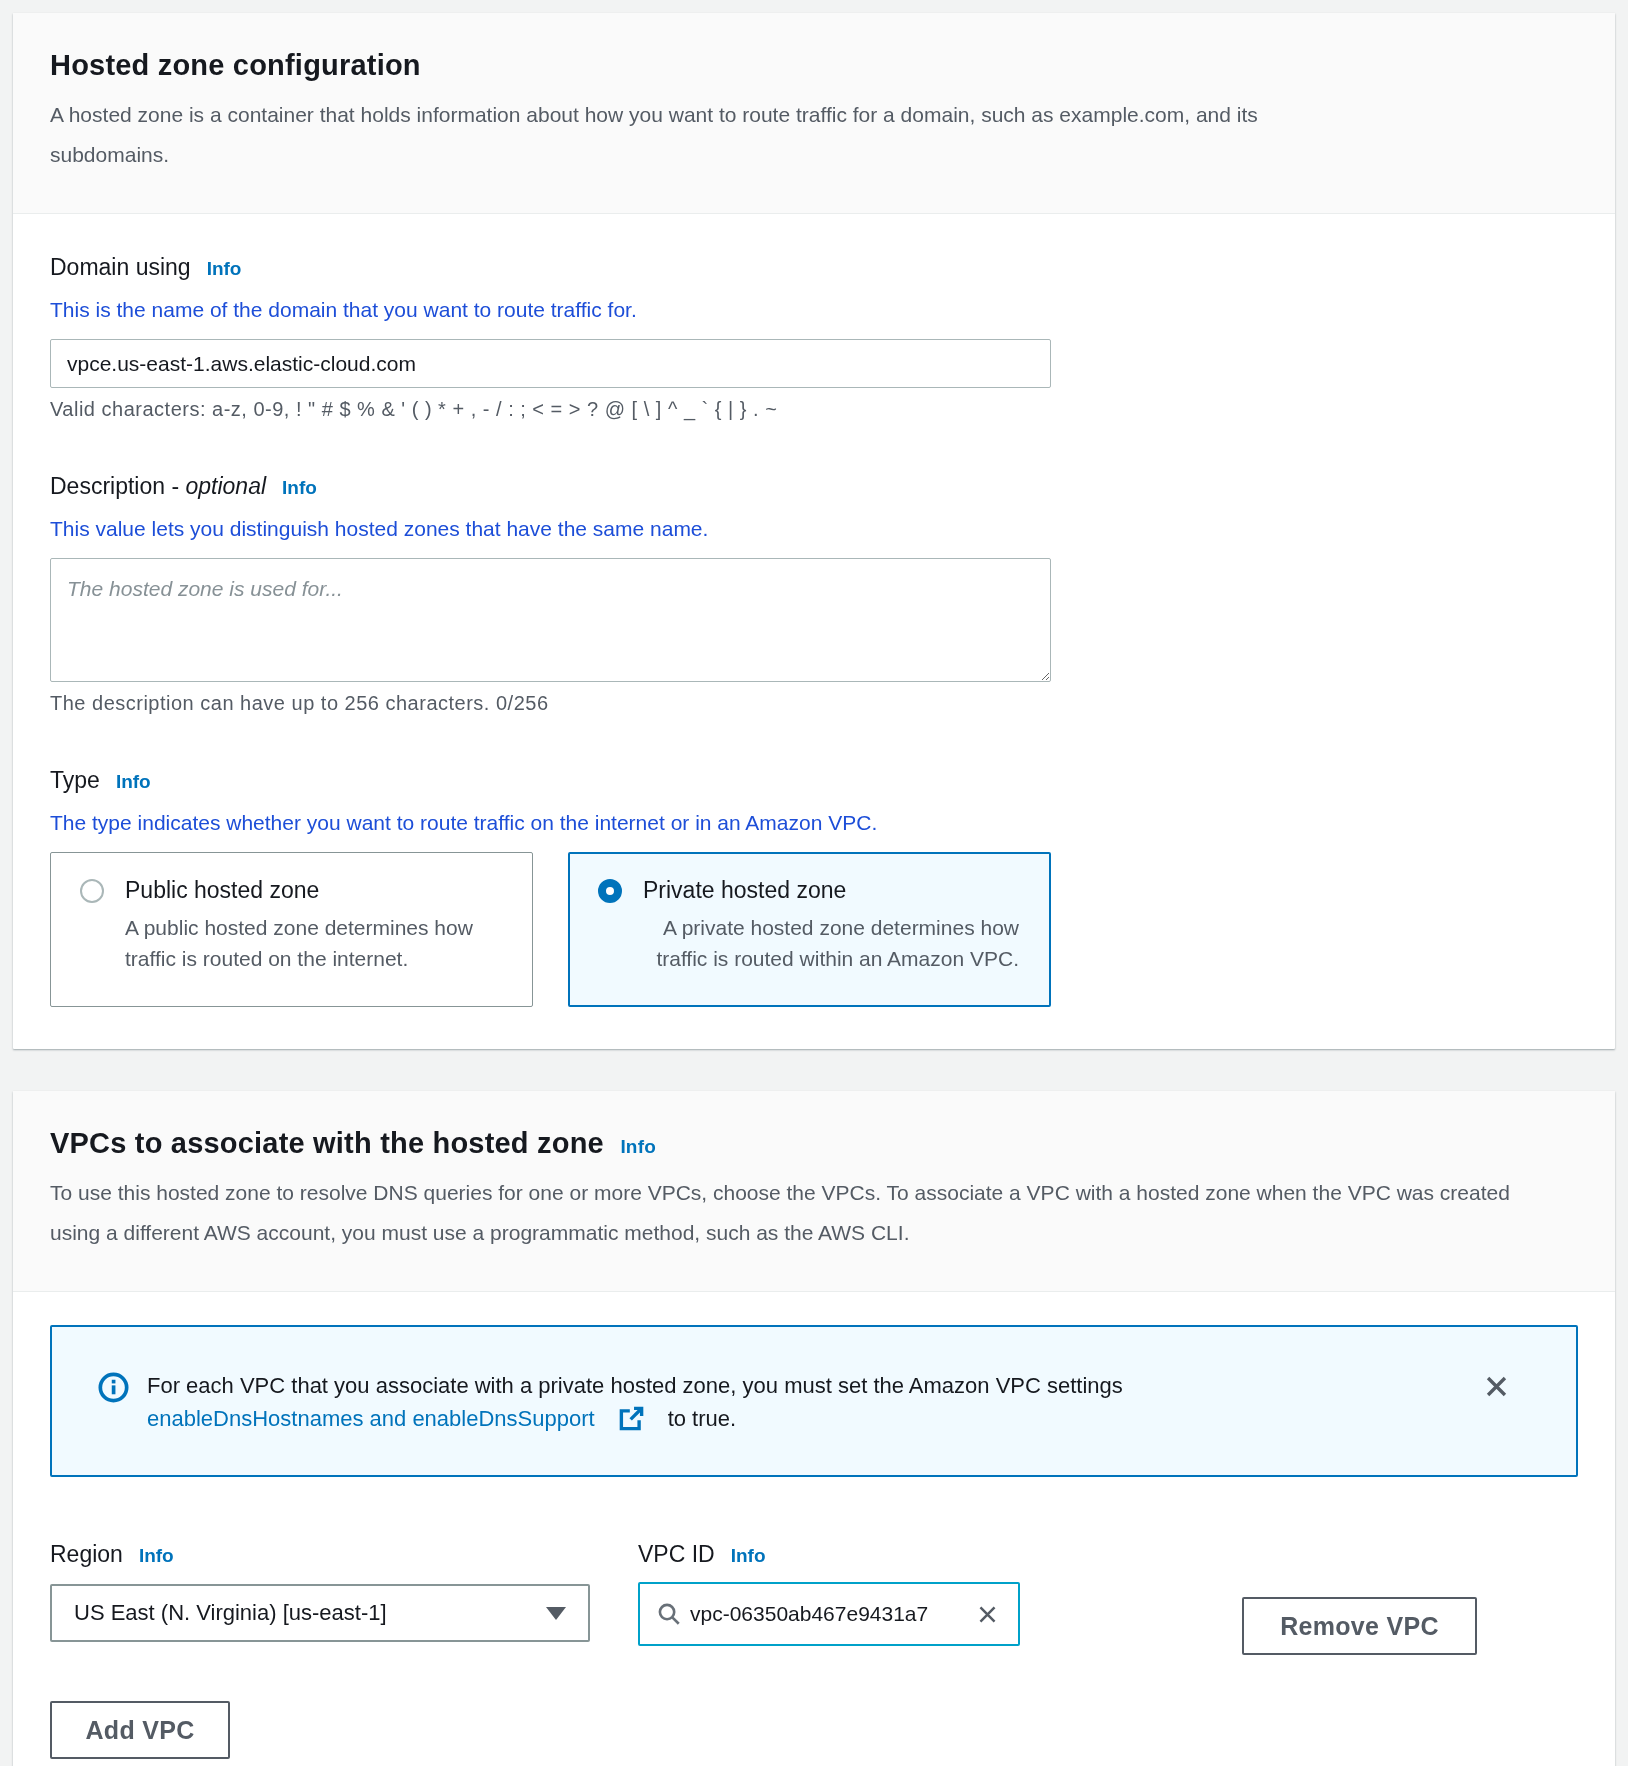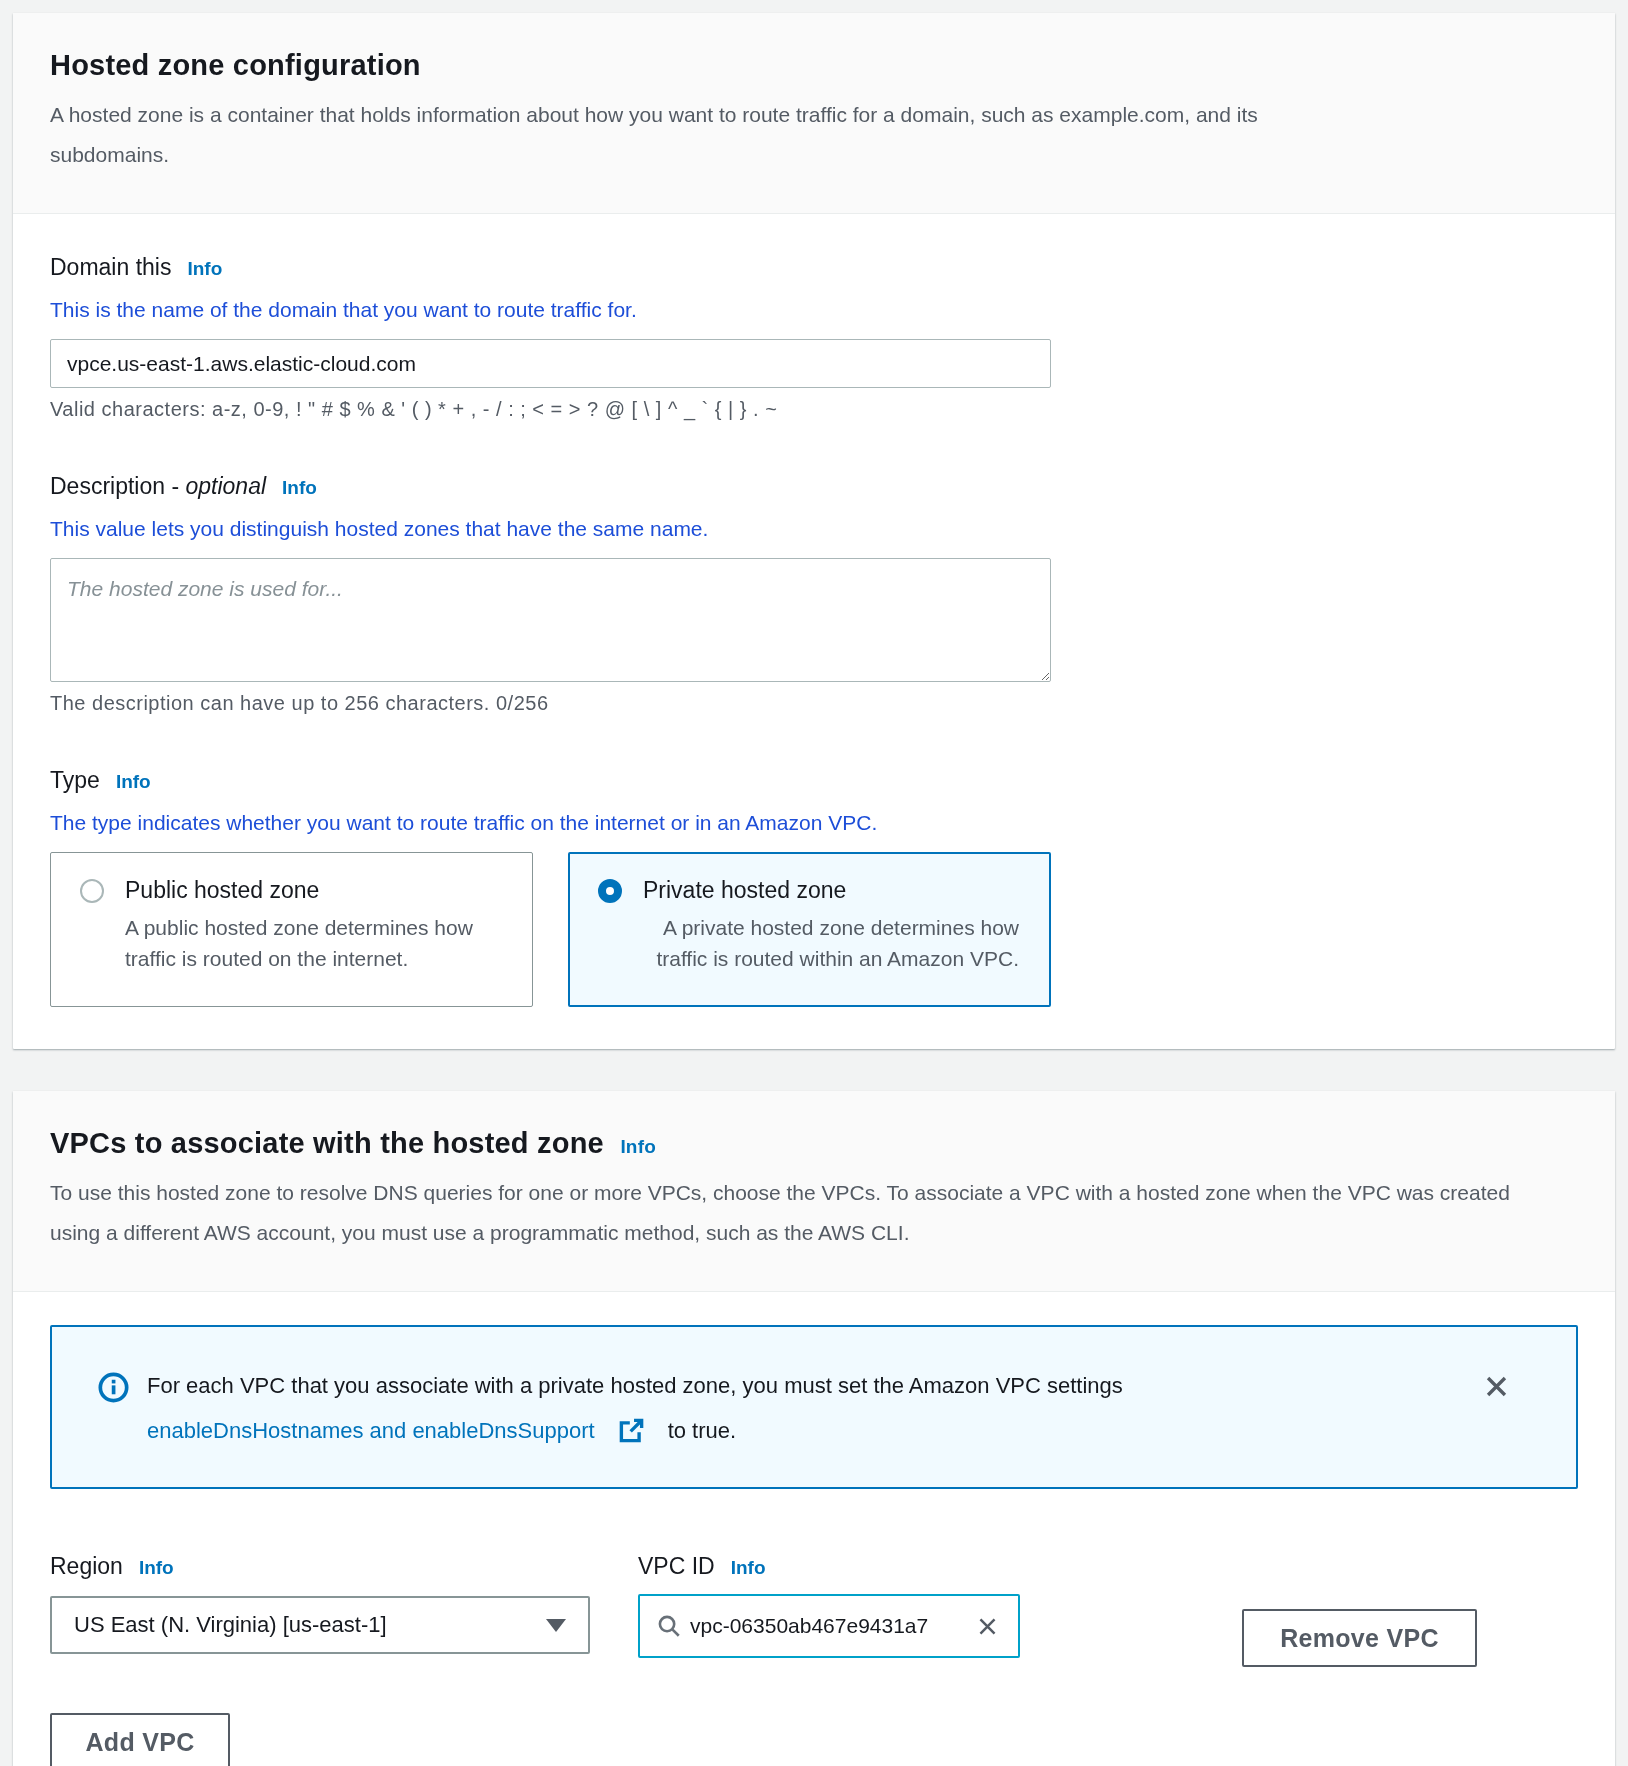--- a/index.html
+++ b/index.html
@@ -124,21 +124,21 @@
     display: flex;
     align-items: flex-start;
     border: 2px solid #0073bb;
     border-radius: 2px;
     background: #f1faff;
     padding: 42px 40px 40px 46px;
     margin-top: 33px;
   }
   .alert-icon { flex: 0 0 auto; margin-top: 3px; }
   .alert-text { flex: 1 1 auto; margin-left: 18px; font-size: 22px; line-height: 33px; color: #16191f; }
-  .alert-line2 { margin-top: 12px; display: flex; align-items: center; gap: 23px; }
+  .alert-line2 { display: flex; align-items: center; gap: 23px; }
   .alert-link { color: #0073bb; text-decoration: none; cursor: pointer; }
   .alert-close { flex: 0 0 auto; margin-left: 30px; margin-right: 22px; cursor: pointer; background: none; border: none; padding: 4px; }
 
   
   .vpc-row { display: flex; align-items: flex-start; margin-top: 64px; }
   .vpc-col-region { width: 540px; }
   .vpc-col-id { margin-left: 48px; }
   .select-box {
     margin-top: 16px;
     width: 540px;
@@ -210,21 +210,21 @@
 
   <section class="panel">
     <header class="panel-header">
       <h1 class="panel-title">Hosted zone configuration</h1>
       <p class="panel-desc desc-limit-p1">A hosted zone is a container that holds information about how you want to route traffic for a domain, such as example.com, and its subdomains.</p>
     </header>
     <div class="panel-body">
 
       <div class="field-group">
         <div class="label-row">
-          <span class="field-label">Domain this</span>
+          <span class="field-label">Domain using</span>
           <a class="info-link">Info</a>
         </div>
         <div class="field-help">This is the name of the domain that you want to route traffic for.</div>
         <input class="text-input" type="text" value="vpce.us-east-1.aws.elastic-cloud.com" style="">
         <div class="field-constraint">Valid characters: a-z, 0-9, ! " # $ % &amp; ' ( ) * + , - / : ; &lt; = &gt; ? @ [ \ ] ^ _ ` { | } . ~</div>
       </div>
 
       <div class="field-group">
         <div class="label-row">
           <span class="field-label"><span>Description - </span><span class="optional">optional</span></span>

